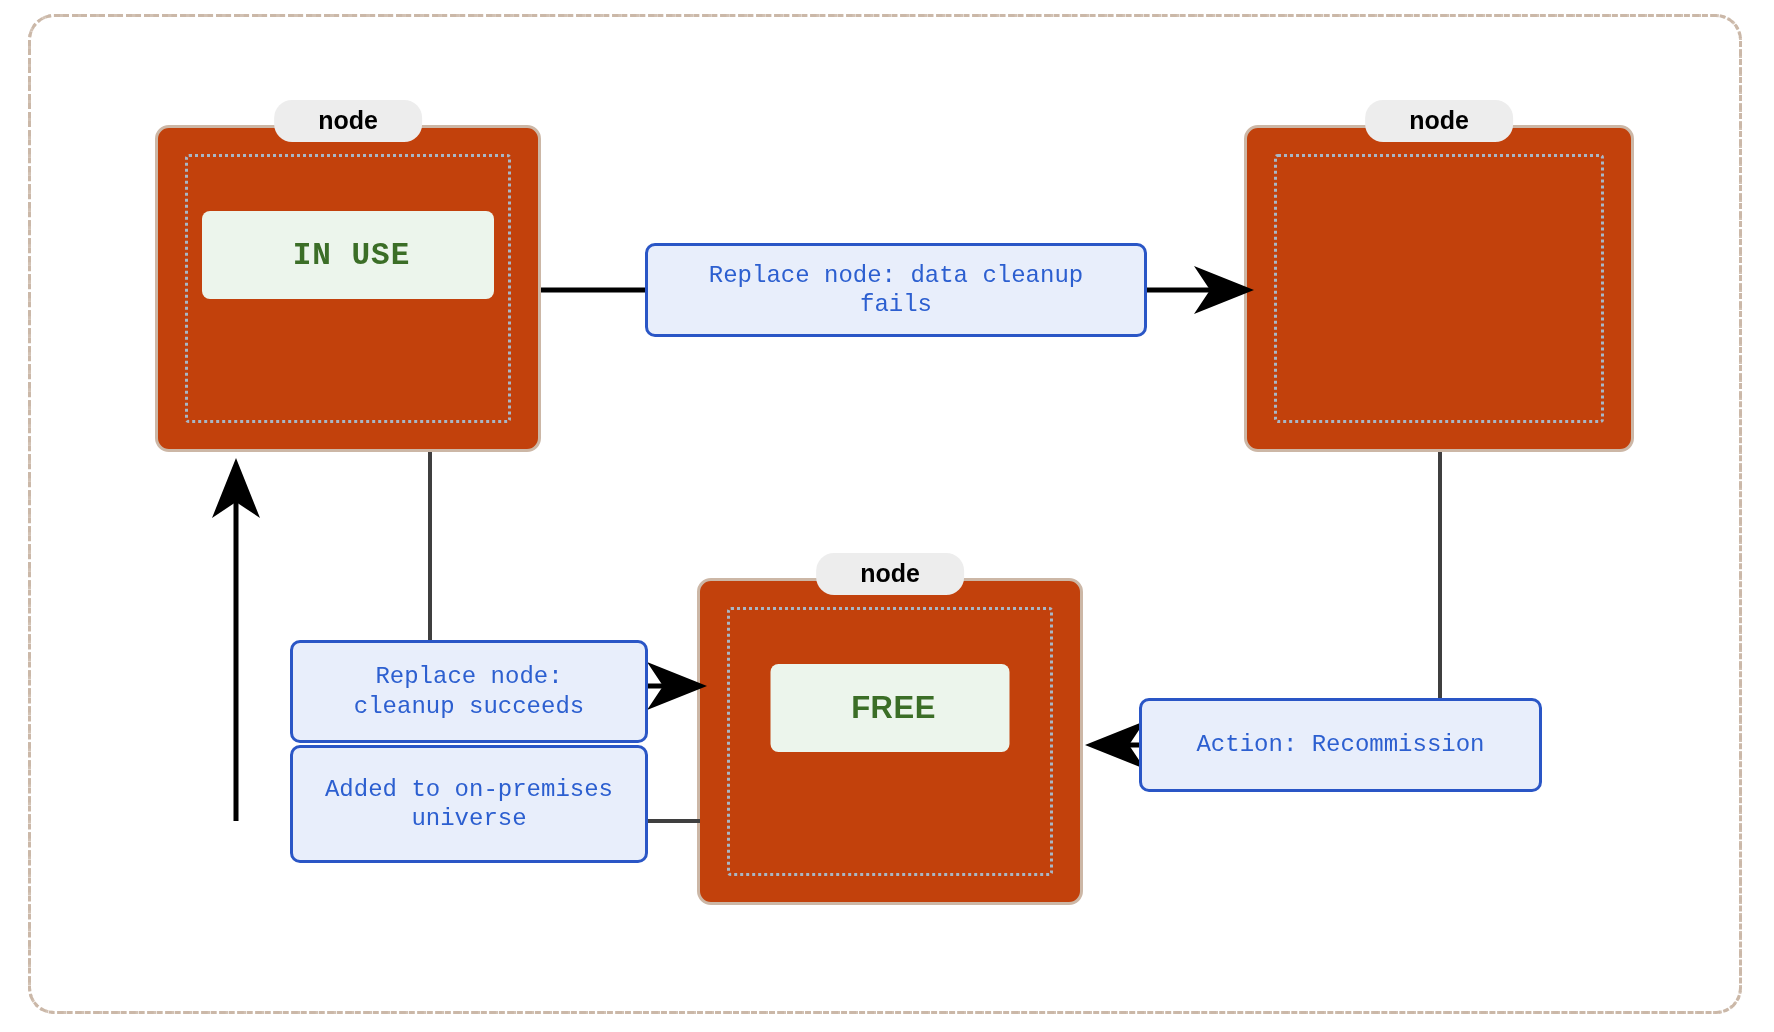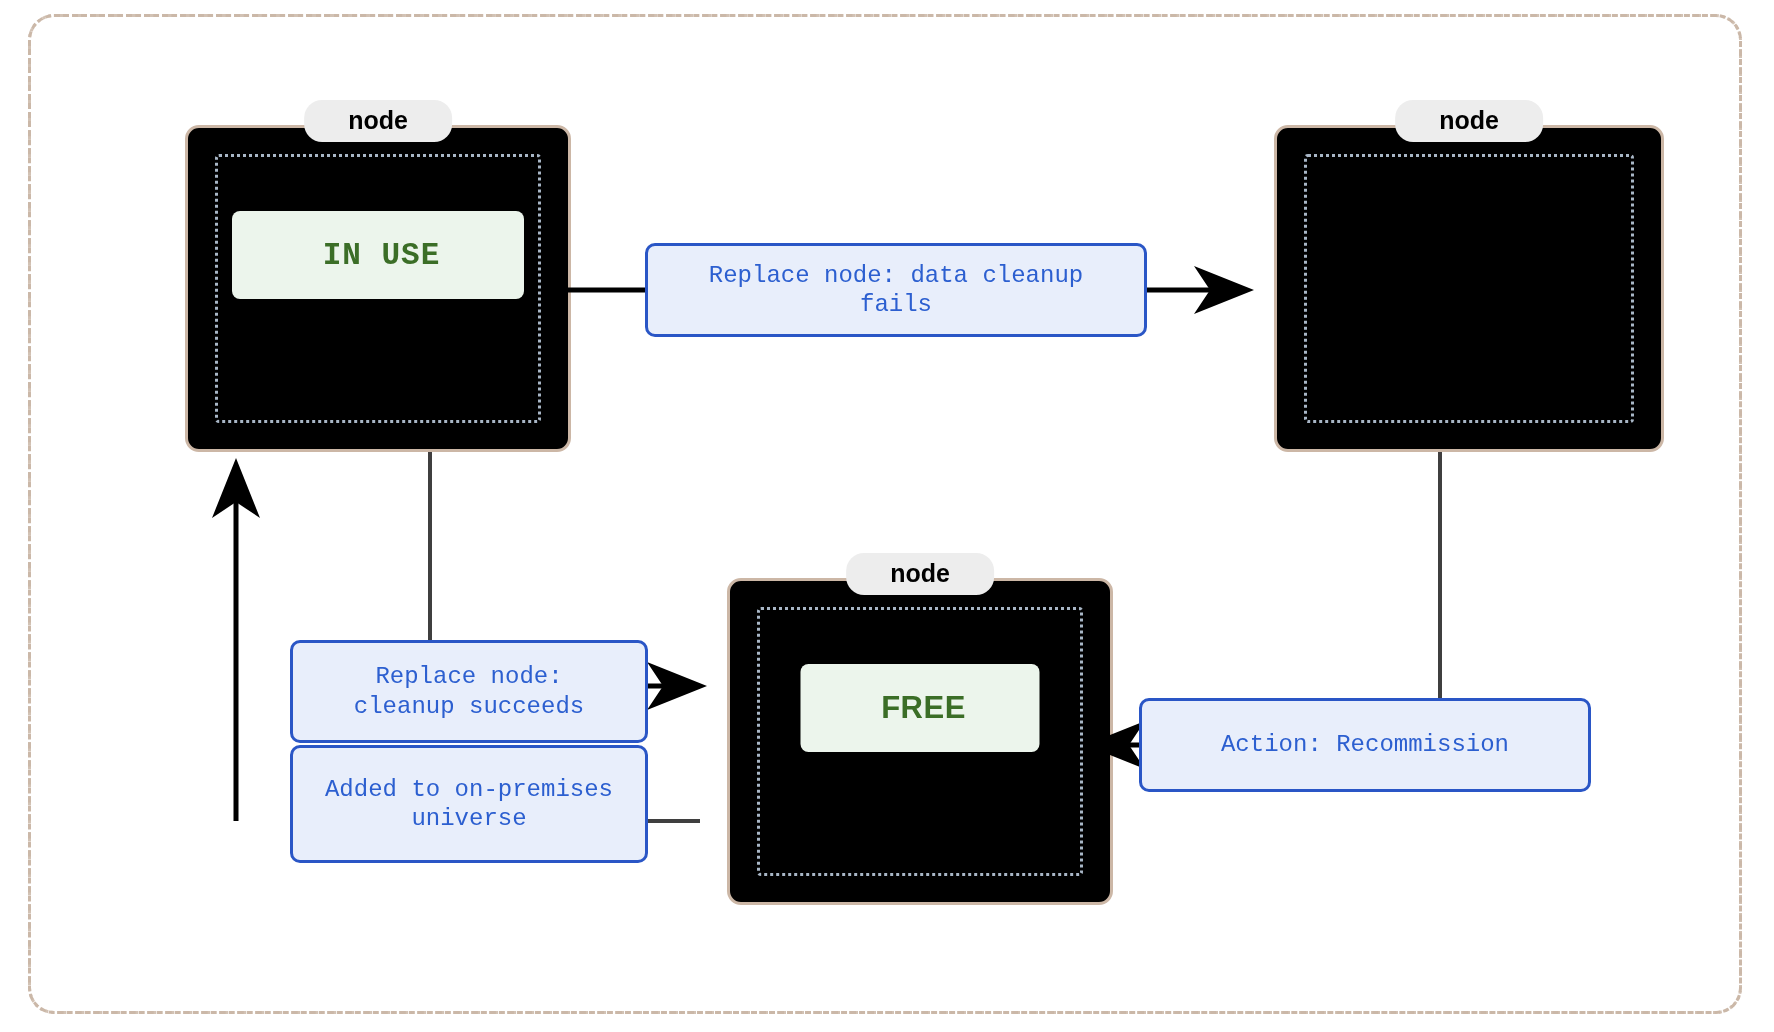--- a/index.html
+++ b/index.html
@@ -17,24 +17,23 @@
   .outer-frame::before{
     content:"";position:absolute;left:-3px;top:-3px;right:-3px;bottom:-3px;
     border-radius:26px;
     border:3px dotted #cbb8a8;
     opacity:.85;
   }
 
   
   .state-box{
     position:absolute;box-sizing:border-box;
-    background:#000000;
+    background:#c2410c;
     border:3px solid #ccb7a6;
     border-radius:14px;
-    margin-left:30px;
   }
   .state-inner{
     position:absolute;left:27px;top:26px;right:27px;bottom:26px;
     box-sizing:border-box;
     border:3px dotted #a8b6c6;
     border-radius:4px;
   }
   .badge{
     position:absolute;top:-28px;left:50%;transform:translateX(-50%);
     background:#ededed;border-radius:18px;
@@ -127,15 +126,15 @@
 
   <div class="edge-label" style="left:645px;top:243px;width:502px;height:94px;">Replace node: data cleanup
 fails</div>
 
   <div class="edge-label" style="left:290px;top:640px;width:358px;height:103px;">Replace node:
 cleanup succeeds</div>
 
   <div class="edge-label" style="left:290px;top:745px;width:358px;height:118px;">Added to on-premises
 universe</div>
 
-  <div class="edge-label" style="left:1139px;top:698px;width:452px;height:94px;">Action: Recommission</div>
+  <div class="edge-label" style="left:1139px;top:698px;width:403px;height:94px;">Action: Recommission</div>
 
 </div>
 
 </body></html>

